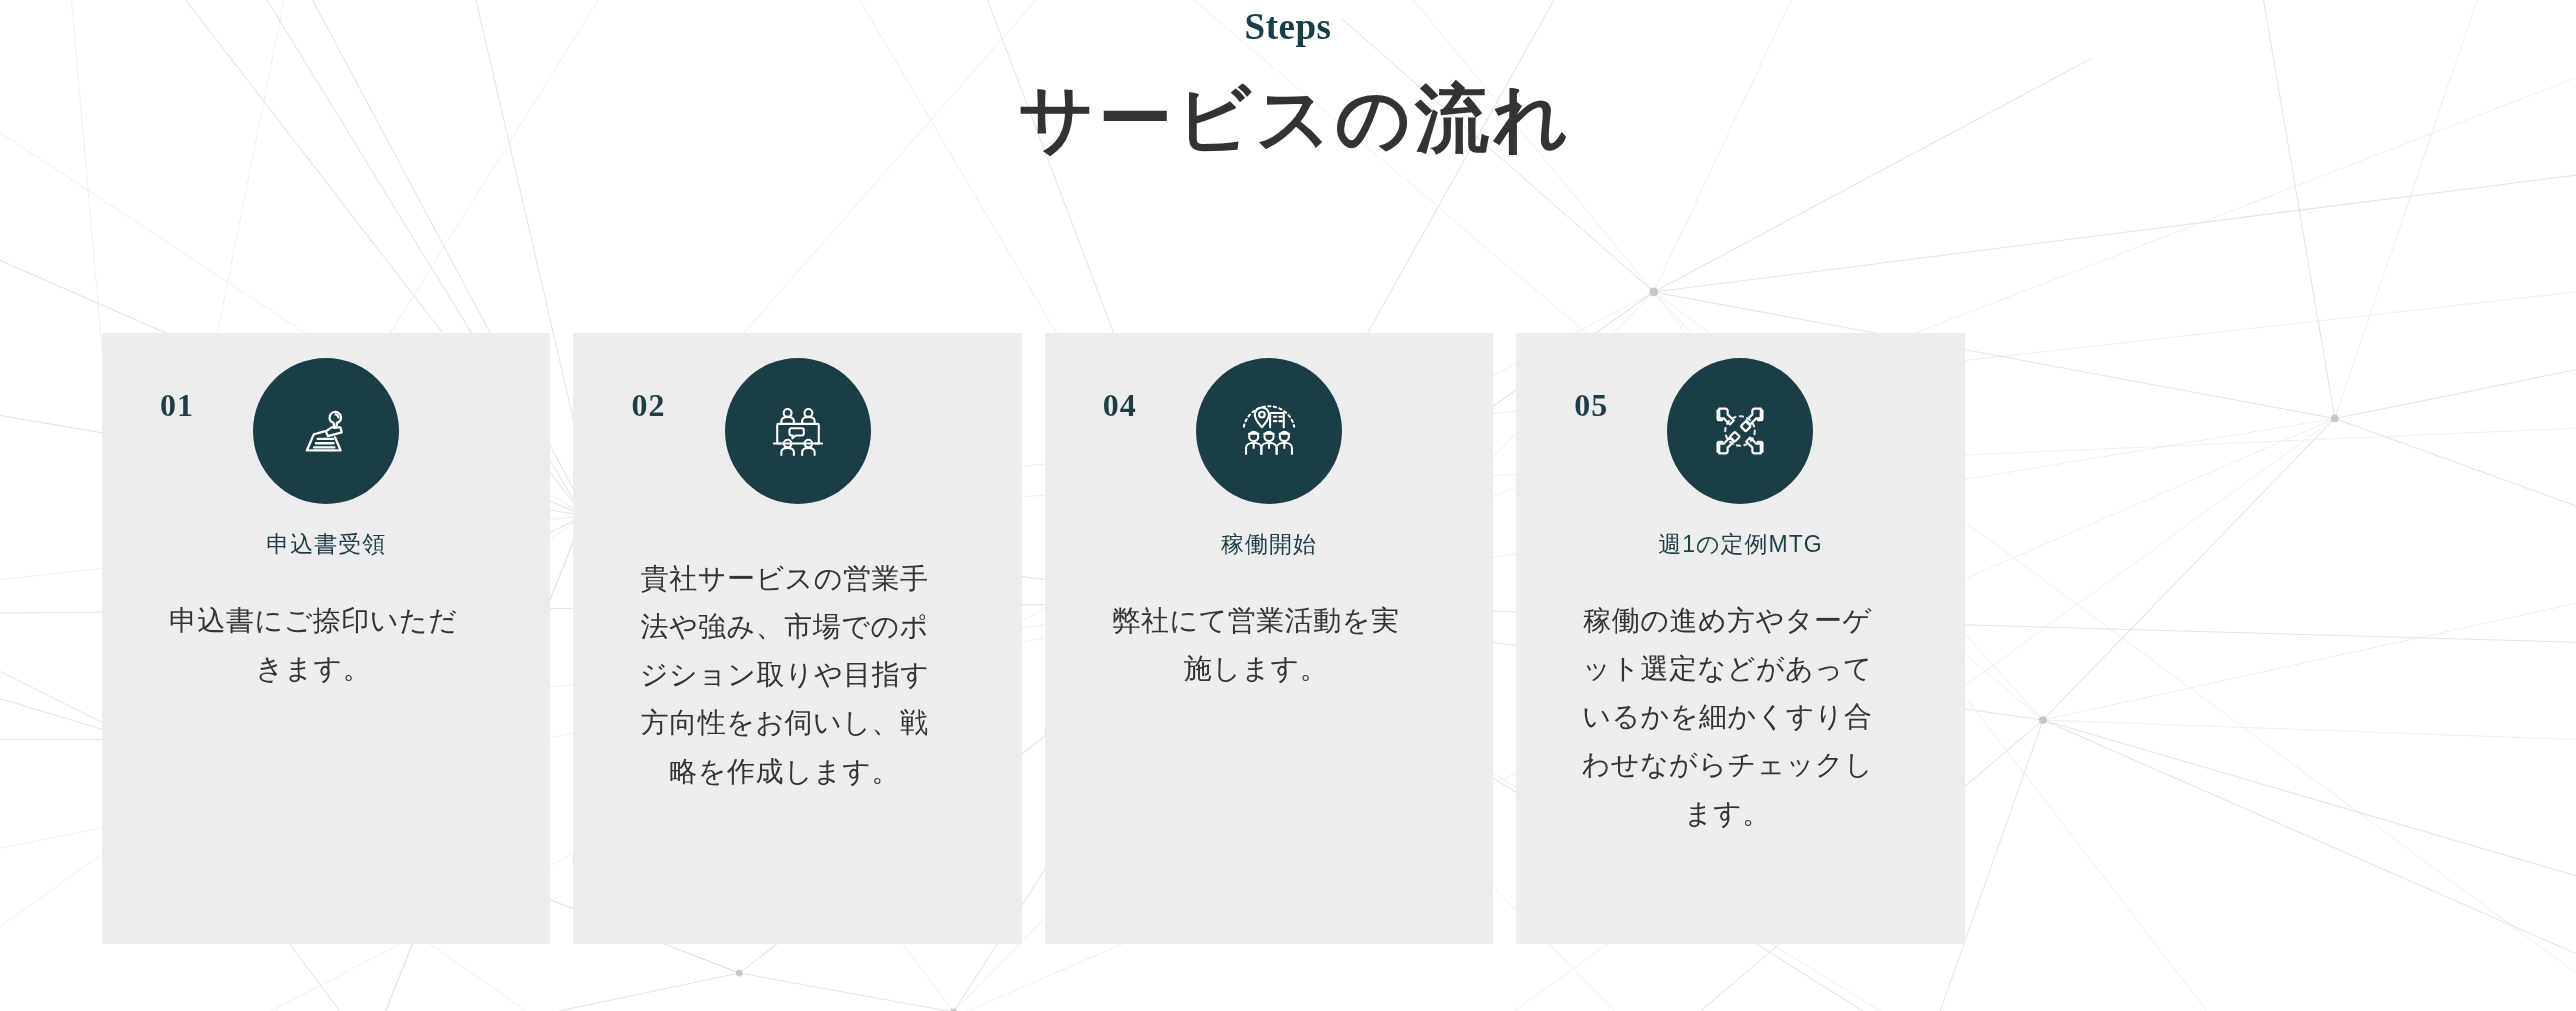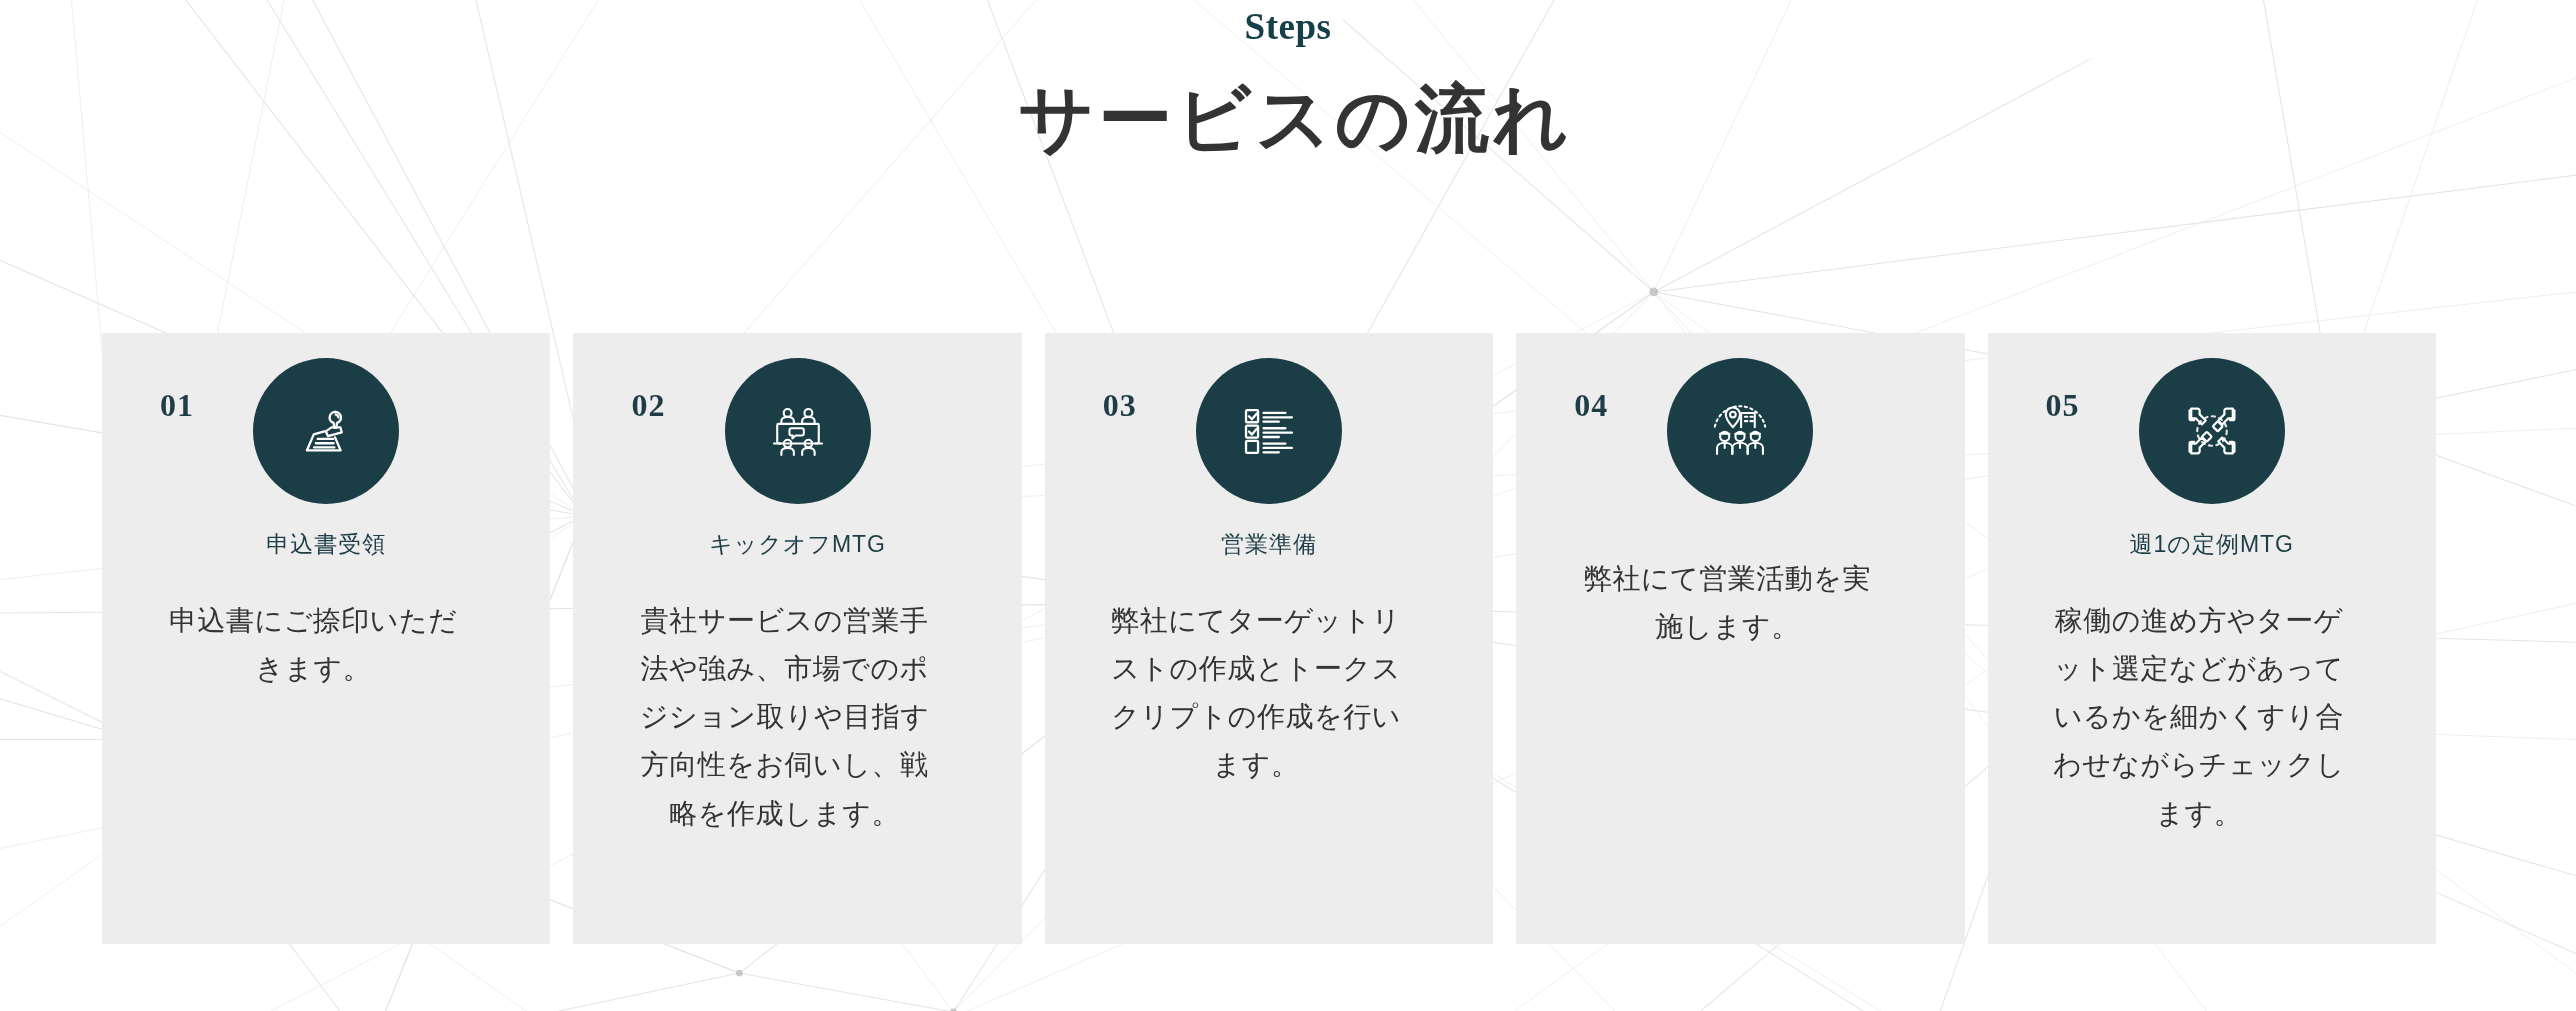--- a/index.html
+++ b/index.html
@@ -217,43 +217,23 @@
             <rect x="13" y="25.5" width="38" height="18" rx="1"></rect>
             <path d="M26 29.5h9.5c1 0 1.8.8 1.8 1.8v3c0 1-.8 1.8-1.8 1.8H30l-3.2 2.6.4-2.6h-1.2c-1 0-1.8-.8-1.8-1.8v-3c0-1 .8-1.8 1.8-1.8z"></path>
             <circle cx="22.5" cy="43.5" r="3.5"></circle>
             <path d="M16.8 54v-3c0-2.1 2.5-3.6 5.7-3.6s5.7 1.5 5.7 3.6v3"></path>
             <circle cx="41.5" cy="43.5" r="3.5"></circle>
             <path d="M35.8 54v-3c0-2.1 2.5-3.6 5.7-3.6s5.7 1.5 5.7 3.6v3"></path>
             <path d="M10 43.5h6M48 43.5h6"></path>
           </svg>
         </div>
       </div>
-      <div class="card-title">キックオフMTG</div>
       <div class="card-body">貴社サービスの営業手法や強み、市場でのポジション取りや目指す方向性をお伺いし、戦略を作成します。</div>
     </div>
 
-    <div class="step-card">
-      <div class="card-head">
-        <div class="step-number">03</div>
-        <div class="icon-circle">
-          <svg viewBox="0 0 64 64" fill="none" stroke="#ffffff" stroke-width="2.1" stroke-linecap="round" stroke-linejoin="round">
-            <rect x="11" y="13" width="11" height="11" rx="1"></rect>
-            <path d="M13.7 18.5l2.6 2.8 4.6-5.4"></path>
-            <path d="M27 15.5h20M27 19.5h26M27 23.5h14"></path>
-            <rect x="11" y="27" width="11" height="11" rx="1"></rect>
-            <path d="M13.7 32.5l2.6 2.8 4.6-5.4"></path>
-            <path d="M27 29.5h20M27 33.5h26M27 37.5h14"></path>
-            <rect x="11" y="41" width="11" height="11" rx="1"></rect>
-            <path d="M27 43.5h20M27 47.5h26M27 51.5h14"></path>
-          </svg>
-        </div>
-      </div>
-      <div class="card-title">営業準備</div>
-      <div class="card-body">弊社にてターゲットリストの作成とトークスクリプトの作成を行います。</div>
-    </div>
 
     <div class="step-card">
       <div class="card-head">
         <div class="step-number">04</div>
         <div class="icon-circle">
           <svg viewBox="0 0 64 64" fill="none" stroke="#ffffff" stroke-width="1.9" stroke-linecap="round" stroke-linejoin="round">
             <path d="M9 28a23.5 23.5 0 0 1 46 0" stroke-dasharray="2 3.2"></path>
             <path d="M25.5 10.5c3.6 0 6.5 2.9 6.5 6.5 0 4.6-6.5 11.5-6.5 11.5S19 21.6 19 17c0-3.6 2.9-6.5 6.5-6.5z"></path>
             <circle cx="25.5" cy="17" r="2.6"></circle>
             <path d="M33 28.5V15.5h12.5v13"></path>
@@ -263,20 +243,21 @@
             <path d="M18 43.5v4M13.7 34.5h8.6"></path>
             <circle cx="32" cy="37" r="4.2"></circle>
             <path d="M25 53v-5.6c0-2.8 3.2-4.6 7-4.6s7 1.8 7 4.6V53"></path>
             <path d="M32 43.5v4M27.7 34.5h8.6"></path>
             <circle cx="46" cy="37" r="4.2"></circle>
             <path d="M39 53v-5.6c0-2.8 3.2-4.6 7-4.6s7 1.8 7 4.6V53"></path>
             <path d="M46 43.5v4M41.7 34.5h8.6"></path>
           </svg>
         </div>
       </div>
+      <div class="card-title">稼働開始</div>
       <div class="card-body">弊社にて営業活動を実施します。</div>
     </div>
 
     <div class="step-card">
       <div class="card-head">
         <div class="step-number">05</div>
         <div class="icon-circle">
           <svg viewBox="0 0 64 64" fill="none" stroke="#ffffff" stroke-width="2" stroke-linecap="round" stroke-linejoin="round">
             <circle cx="32" cy="32" r="13.5" stroke-dasharray="3 4" opacity="0.85"></circle>
 

